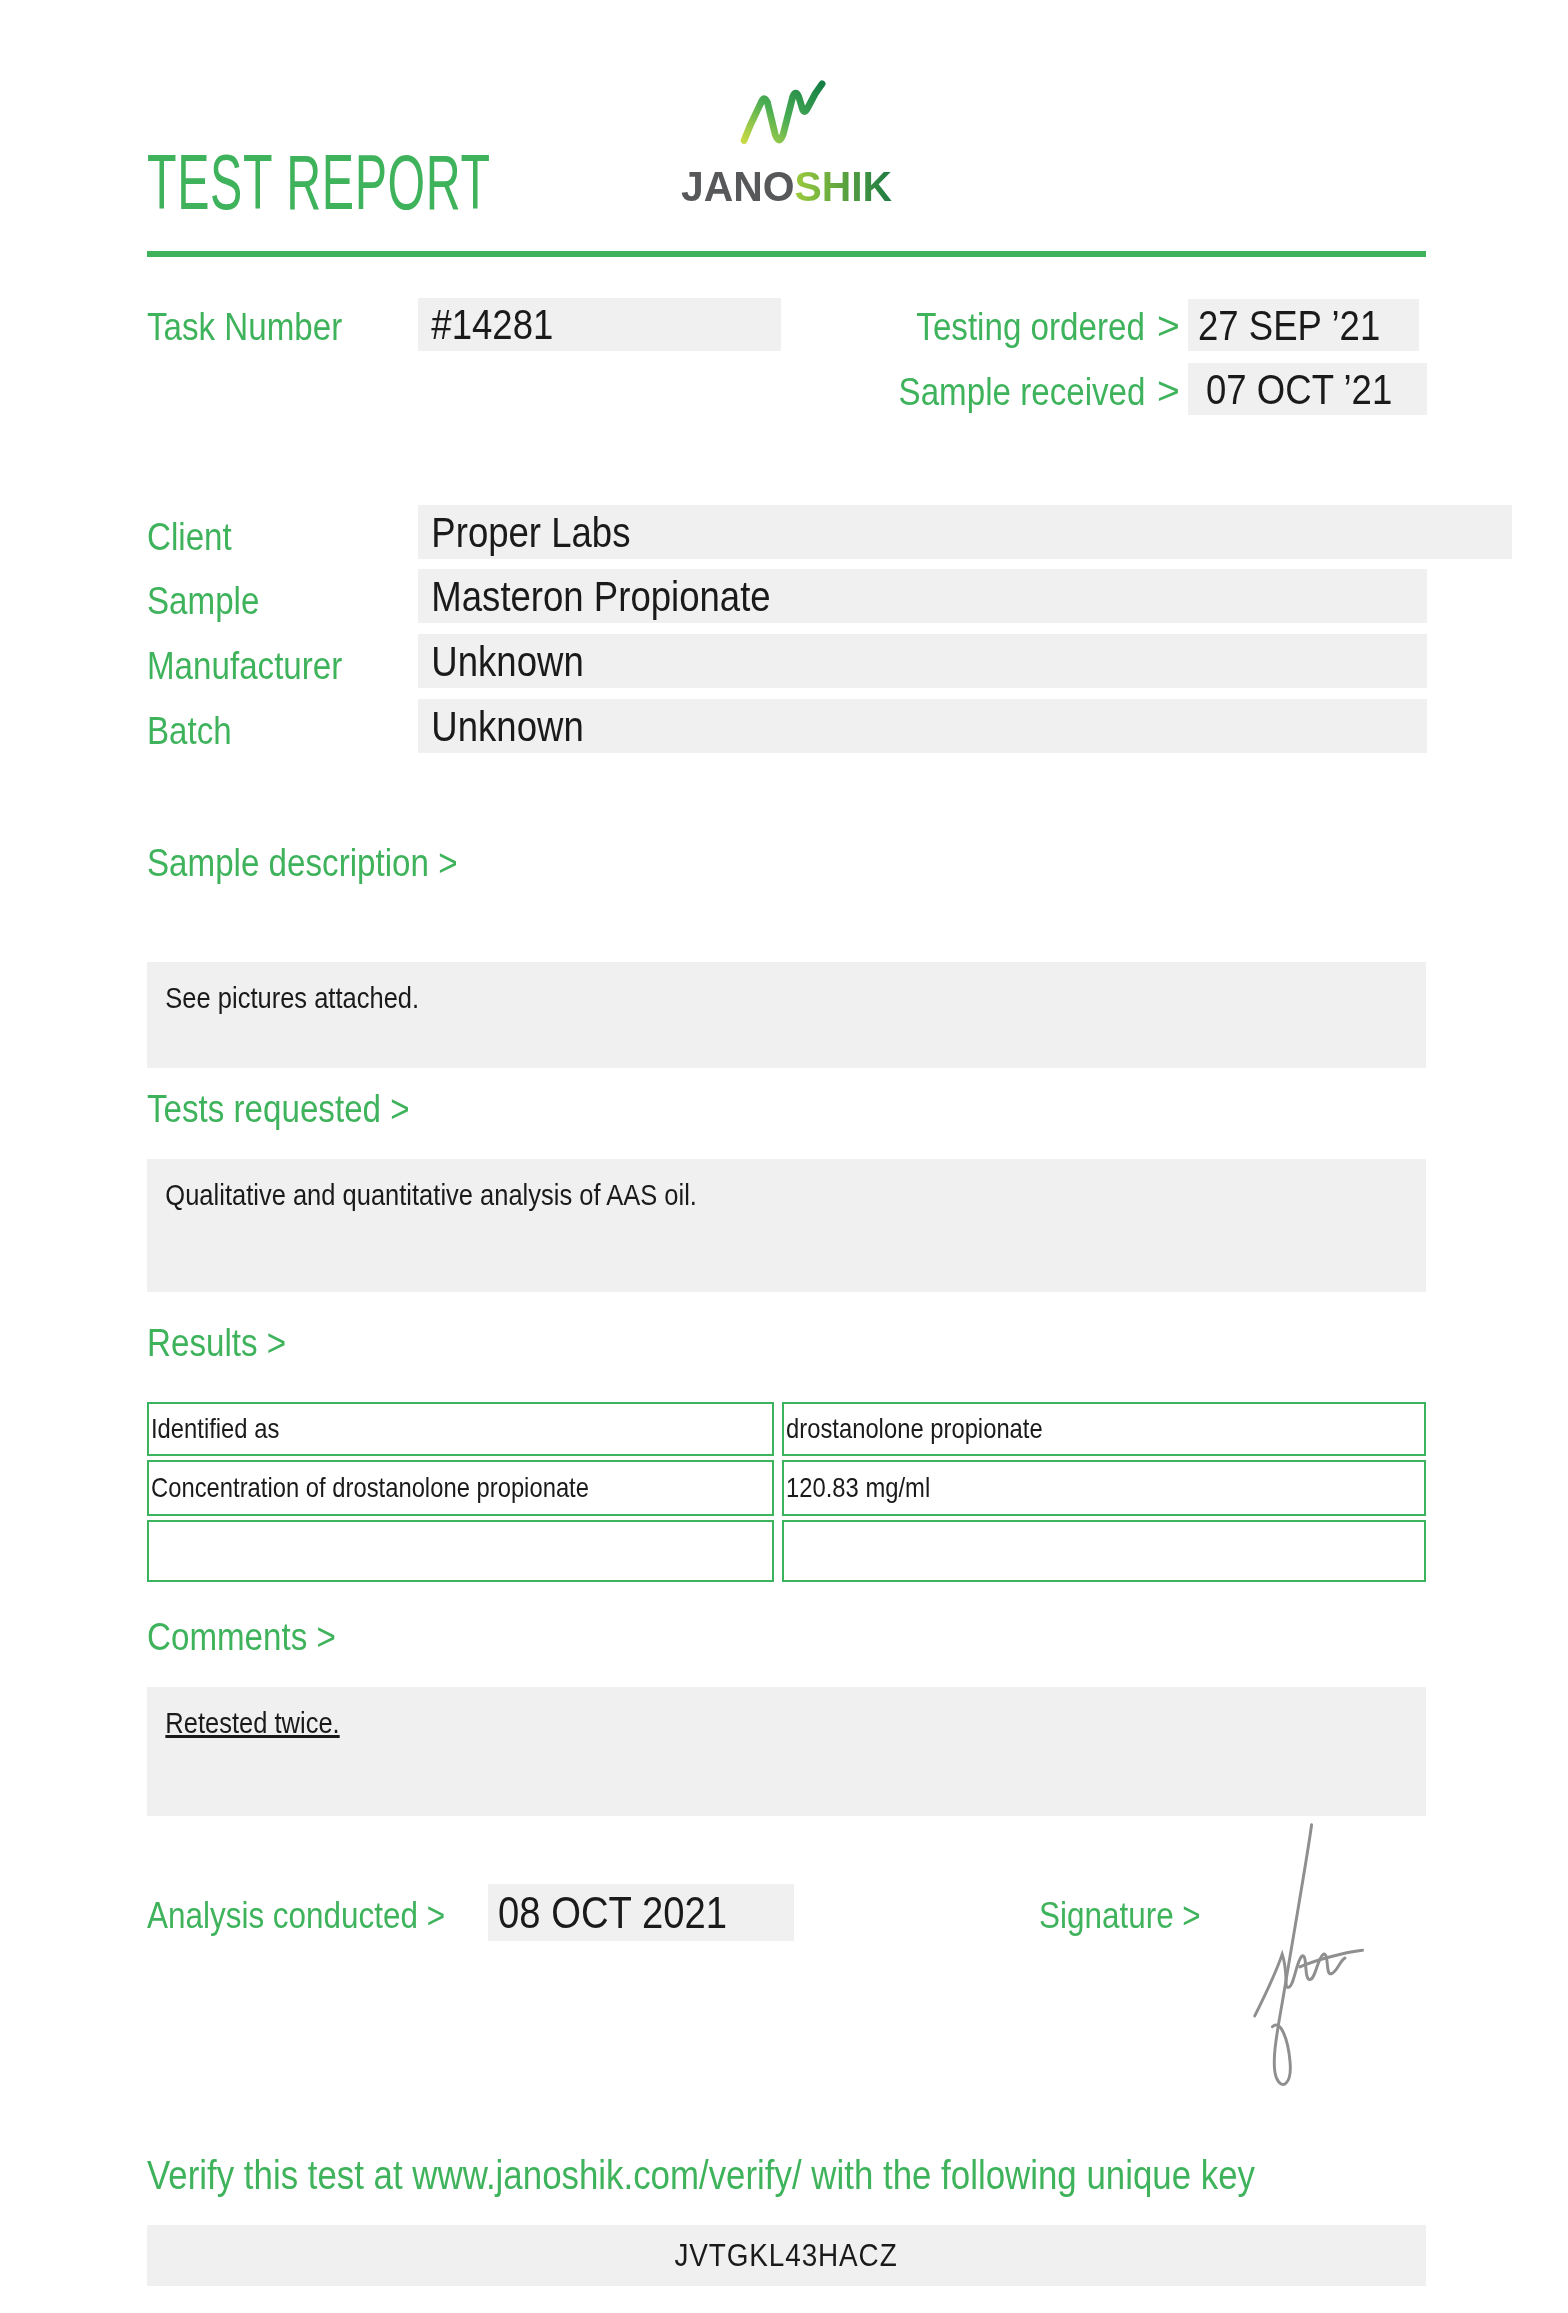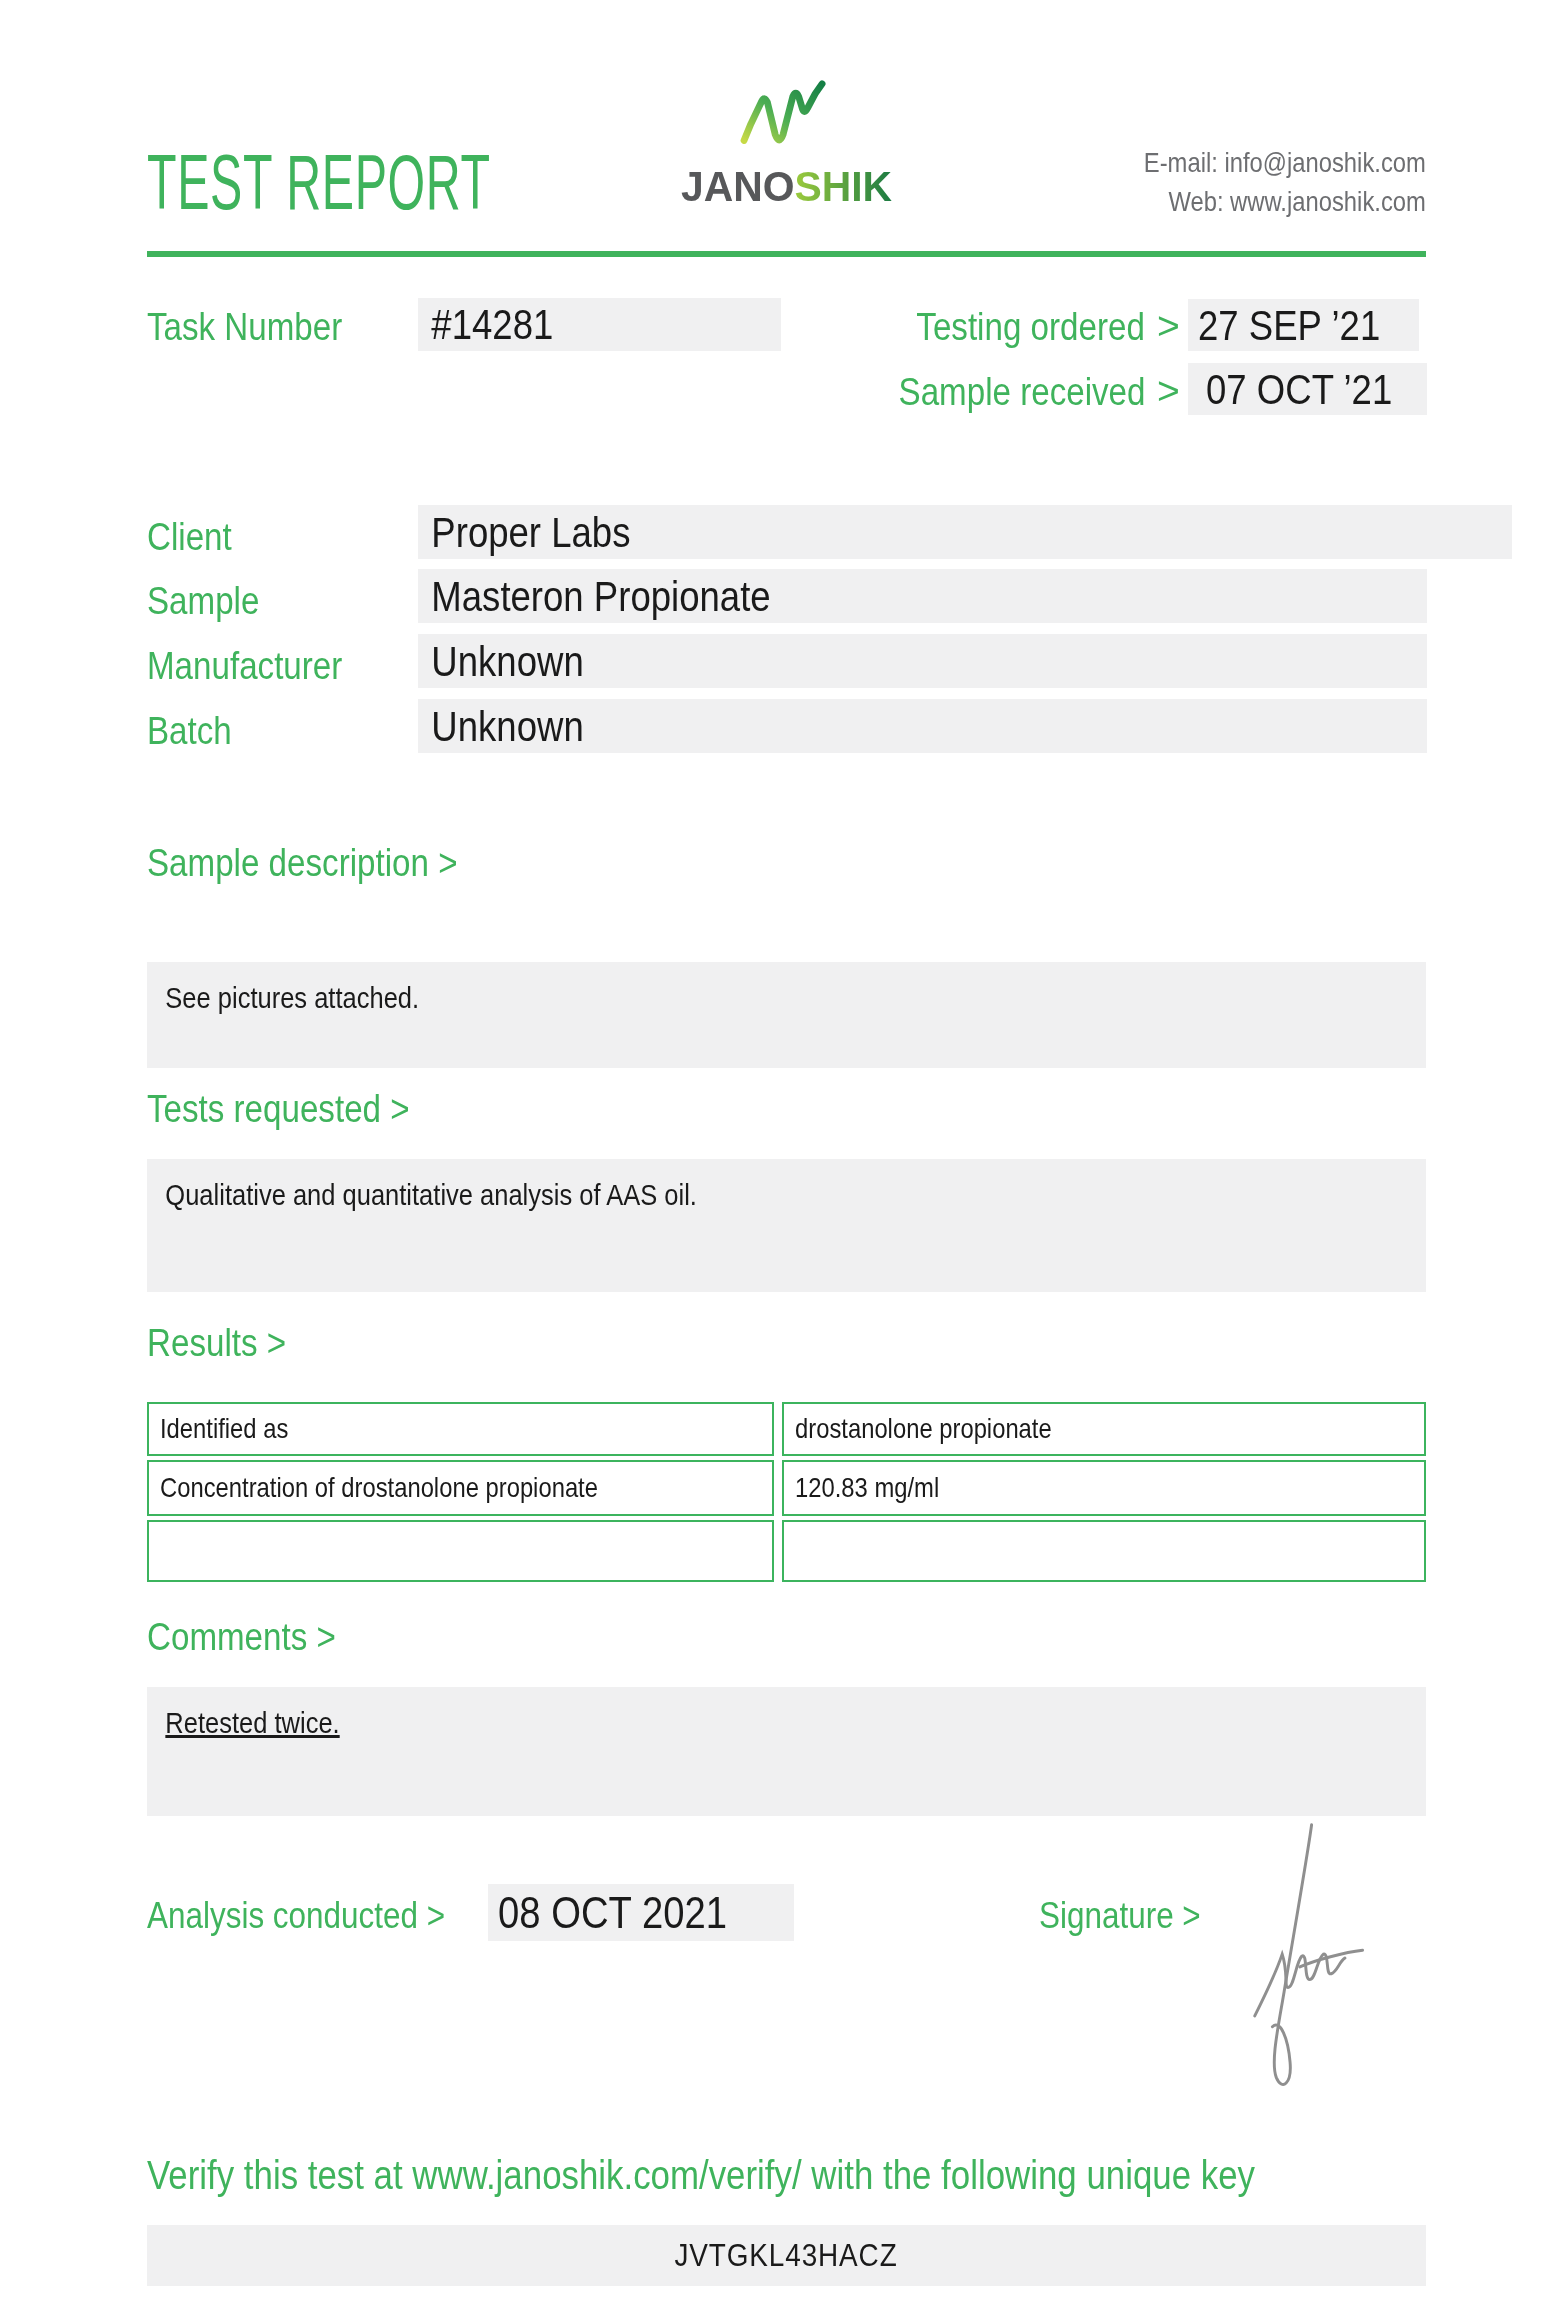--- a/index.html
+++ b/index.html
@@ -35,21 +35,21 @@
   .valtxt{font-size:43px;white-space:nowrap;}
   .meta-arrow{font-size:39px;}
   
   .sect-head{font-size:39px;white-space:nowrap;}
   .bigbox{left:147px;width:1279px;background:#f0f0f1;}
   .bigbox .body{padding:15.7px 21.6px;font-size:30px;line-height:1.35;}
   
   .rtable{left:147px;top:1402px;width:1279px;display:grid;
           grid-template-columns:627px 644px;column-gap:7.8px;row-gap:3.9px;}
   .rcell{border:2px solid #3cb45e;background:#fff;display:flex;align-items:center;
-         padding-left:11px;font-size:28px;white-space:nowrap;}
+         padding-left:2px;font-size:28px;white-space:nowrap;}
   .r1{height:50px;} .r2{height:52px;} .r3{height:58px;}
   .keybox{left:147px;top:2225px;width:1279px;height:61px;background:#f0f0f1;
           display:flex;align-items:center;justify-content:center;}
   .keytxt{font-size:31px;letter-spacing:1px;}
   .verify{left:147px;top:2152px;font-size:41px;white-space:nowrap;}
   svg{display:block;}
 </style>
 </head>
 <body>
 
@@ -67,24 +67,20 @@
         </linearGradient>
       </defs>
       <path d="M6,62 L13,45 L24,22 Q27,16 30,23 L38,56 Q42,67 46,56 L56,17 Q59,10 62,17 L66,30 Q68,35 71,29 L79,14 L86,4" fill="none" stroke="url(#lg)" stroke-width="7" stroke-linecap="round" stroke-linejoin="round"></path>
     </svg>
   </div>
 
   <div class="abs logo-text">
     <span class="logo-jano">JANO</span><span class="logo-shik">SHIK</span>
   </div>
 
-  <div class="abs contact graytxt">
-    <div class="condR">E-mail: info@janoshik.com</div>
-    <div class="condR">Web: www.janoshik.com</div>
-  </div>
 
   <div class="abs rule"></div>
 
   <div class="abs label green condL" style="left:147px;top:304px;">Task Number</div>
   <div class="abs valbox" style="left:418px;top:298px;width:363px;height:53px;">
     <div class="valtxt condL" style="padding-left:15.7px;">#14281</div>
   </div>
 
   <div class="abs label green" style="left:833px;top:304px;width:312px;text-align:right;">
     <span class="condR" style="display:inline-block;">Testing ordered</span>

